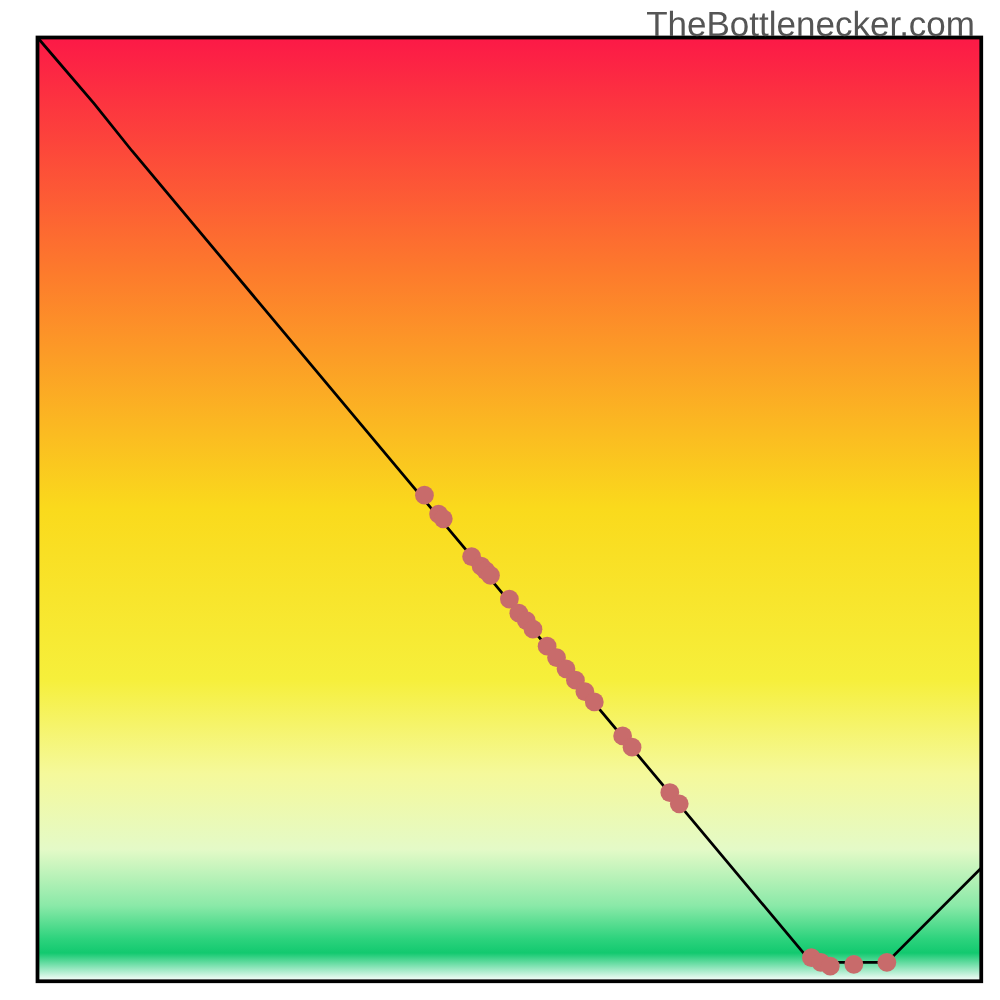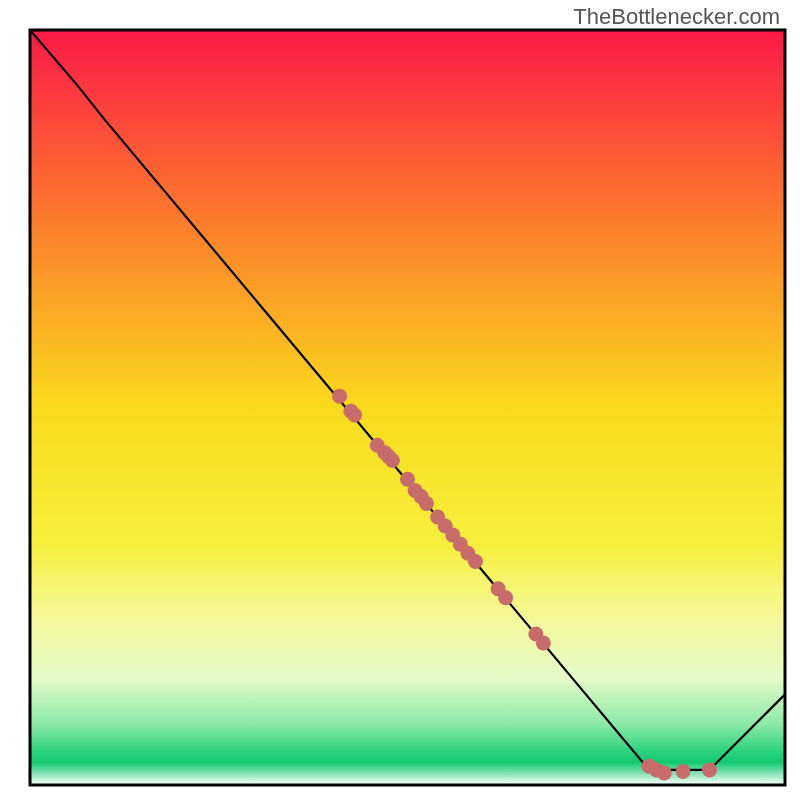--- a/index.html
+++ b/index.html
@@ -12,21 +12,21 @@
   }
   .container {
     width: 800px;
     height: 800px;
     position: relative;
   }
   .watermark {
     position: absolute;
     top: 4px;
     right: 20px;
-    font-size: 22px;
+    font-size: 28px;
     color: #555;
     font-family: Arial, sans-serif;
     z-index: 10;
   }
   svg {
     display: block;
   }
 </style>
 </head>
 <body>

